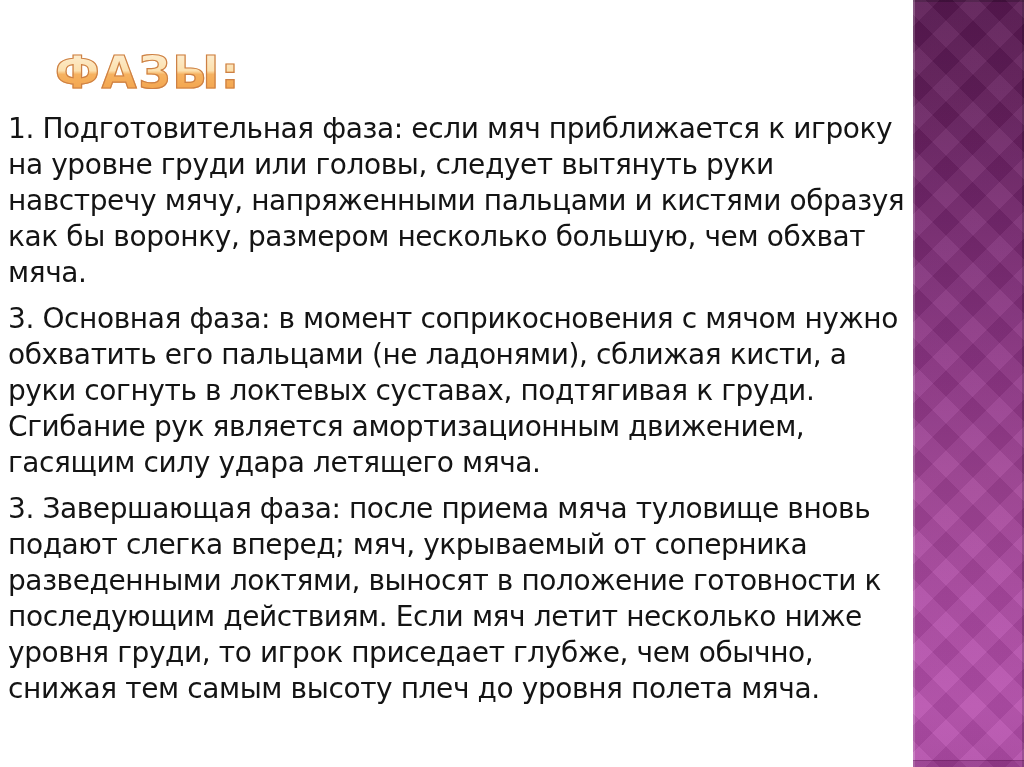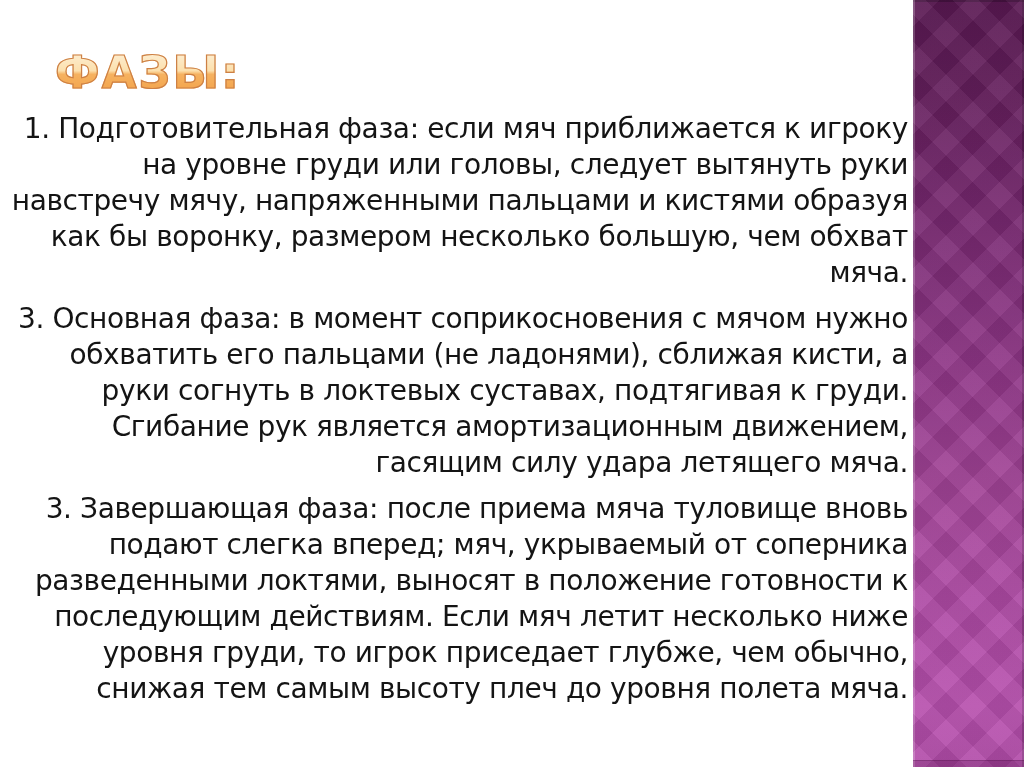--- a/index.html
+++ b/index.html
@@ -42,21 +42,20 @@
     display: inline-block;
     text-align: center;
   }
   .title-row { line-height: 0; }
   .body-text {
     margin: 0 0 10px 0;
     font-size: 28px;
     line-height: 36px;
     letter-spacing: -0.4px;
     color: #141414;
-    text-align: right;
   }
   .side-bar {
     position: absolute;
     top: 0;
     right: 0;
     width: 111px;
     height: 767px;
     background: linear-gradient(180deg,
       #591852 0%,
       #641e5c 12%,

